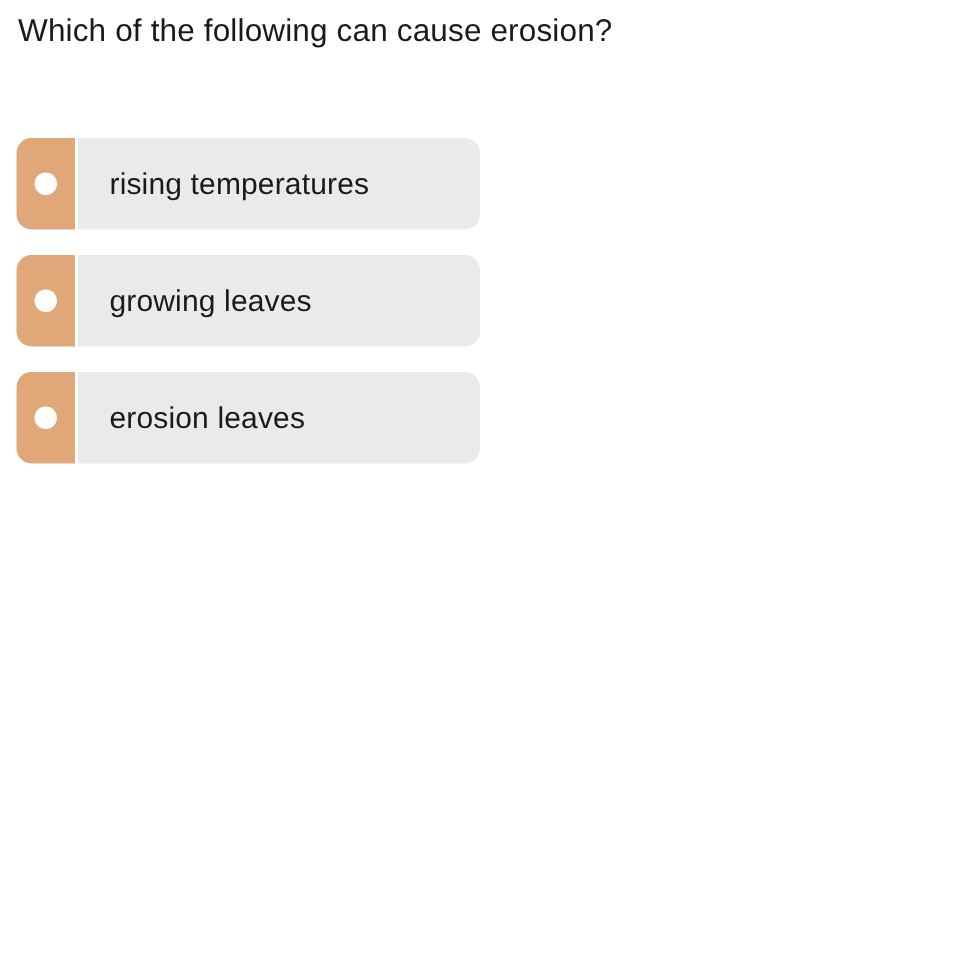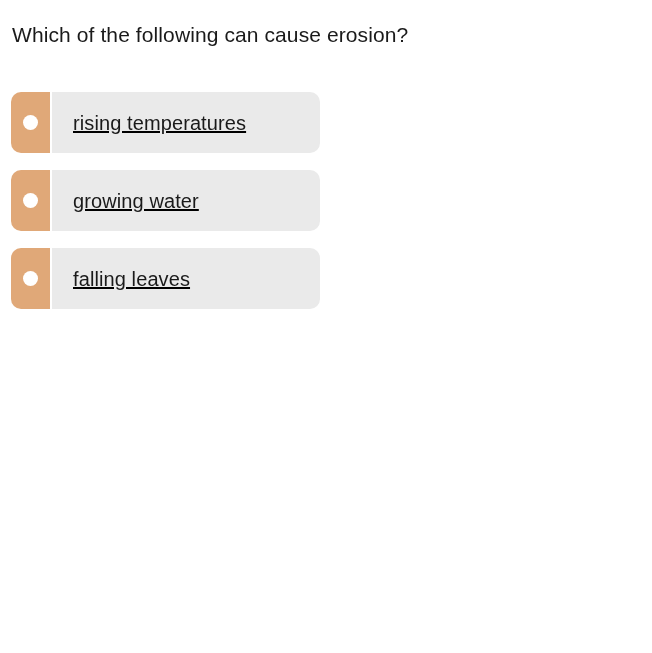--- a/index.html
+++ b/index.html
@@ -18,21 +18,21 @@
     position: absolute;
     top: 0;
     left: 0;
     width: 652px;
     height: 653px;
   }
 
   .question-text {
     position: absolute;
     left: 12px;
-    top: 22px;
+    top: 8px;
     font-size: 21px;
     line-height: 26px;
     color: #1a1a1a;
     font-weight: 400;
     letter-spacing: 0.1px;
     white-space: nowrap;
   }
 
   .options-list {
     position: absolute;
@@ -41,21 +41,20 @@
     width: 309px;
   }
 
   .option-row {
     position: relative;
     display: flex;
     align-items: stretch;
     height: 61px;
     margin-bottom: 17px;
     width: 309px;
-    text-decoration: underline;
   }
 
   .option-marker {
     position: relative;
     flex: 0 0 39px;
     width: 39px;
     background: #e0a878;
     border-radius: 10px 0 0 10px;
     display: flex;
     align-items: center;
@@ -112,29 +111,29 @@
         <span class="option-label">rising temperatures</span>
       </div>
     </div>
 
     <div class="option-row">
       <div class="option-marker">
         <span class="radio-dot"></span>
       </div>
       <div class="option-gap"></div>
       <div class="option-body">
-        <span class="option-label">growing water</span>
+        <span class="option-label">growing leaves</span>
       </div>
     </div>
 
 
     <div class="option-row">
       <div class="option-marker">
         <span class="radio-dot"></span>
       </div>
       <div class="option-gap"></div>
       <div class="option-body">
-        <span class="option-label">falling leaves</span>
+        <span class="option-label">erosion leaves</span>
       </div>
     </div>
 
   </div>
 </div>
 
 </body></html>

